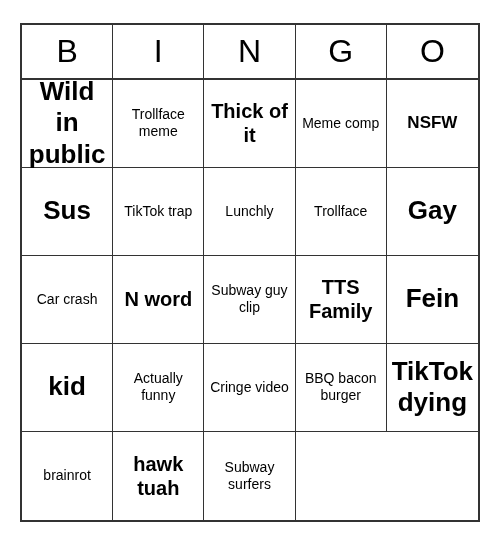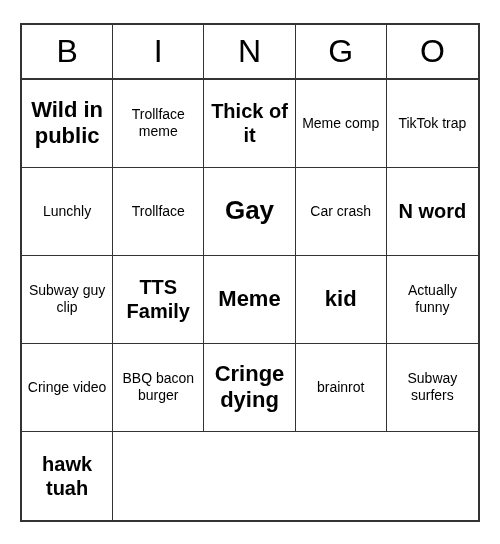--- a/index.html
+++ b/index.html
@@ -47,21 +47,21 @@
       font-size: 14px;
       line-height: 1.2;
     }
     .bingo-cell:nth-child(5n) {
       border-right: none;
     }
     .bingo-cell:nth-child(n+21) {
       border-bottom: none;
     }
     .bingo-cell.large-text {
-      font-size: 22px;
+      font-size: 26px;
       font-weight: bold;
     }
     .bingo-cell.xlarge-text {
       font-size: 26px;
       font-weight: bold;
     }
     .bingo-cell.medium-text {
       font-size: 17px;
       font-weight: bold;
     }
@@ -79,31 +79,33 @@
       <div class="bingo-header-cell">I</div>
       <div class="bingo-header-cell">N</div>
       <div class="bingo-header-cell">G</div>
       <div class="bingo-header-cell">O</div>
     </div>
   <div class="bingo-grid">
   <div class="bingo-cell large-text">Wild in public</div>
       <div class="bingo-cell normal">Trollface meme</div>
       <div class="bingo-cell big-bold">Thick of it</div>
       <div class="bingo-cell normal">Meme comp</div>
+      <div class="bingo-cell medium-text">NSFW</div>
+      <div class="bingo-cell xlarge-text">Sus</div>
       <div class="bingo-cell normal">TikTok trap</div>
       <div class="bingo-cell normal">Lunchly</div>
       <div class="bingo-cell normal">Trollface</div>
       <div class="bingo-cell xlarge-text">Gay</div>
       <div class="bingo-cell normal">Car crash</div>
       <div class="bingo-cell big-bold">N word</div>
       <div class="bingo-cell normal">Subway guy clip</div>
       <div class="bingo-cell big-bold">TTS Family</div>
-      <div class="bingo-cell large-text">Meme</div>
+      <div class="bingo-cell large-text">Fein</div>
       <div class="bingo-cell large-text">kid</div>
       <div class="bingo-cell normal">Actually funny</div>
       <div class="bingo-cell normal">Cringe video</div>
       <div class="bingo-cell normal">BBQ bacon burger</div>
-      <div class="bingo-cell large-text">Cringe dying</div>
+      <div class="bingo-cell large-text">TikTok dying</div>
       <div class="bingo-cell normal">brainrot</div>
+      <div class="bingo-cell big-bold">hawk tuah</div>
       <div class="bingo-cell normal">Subway surfers</div>
-      <div class="bingo-cell big-bold">hawk tuah</div>
     </div>
 </div>
 
 </body></html>

